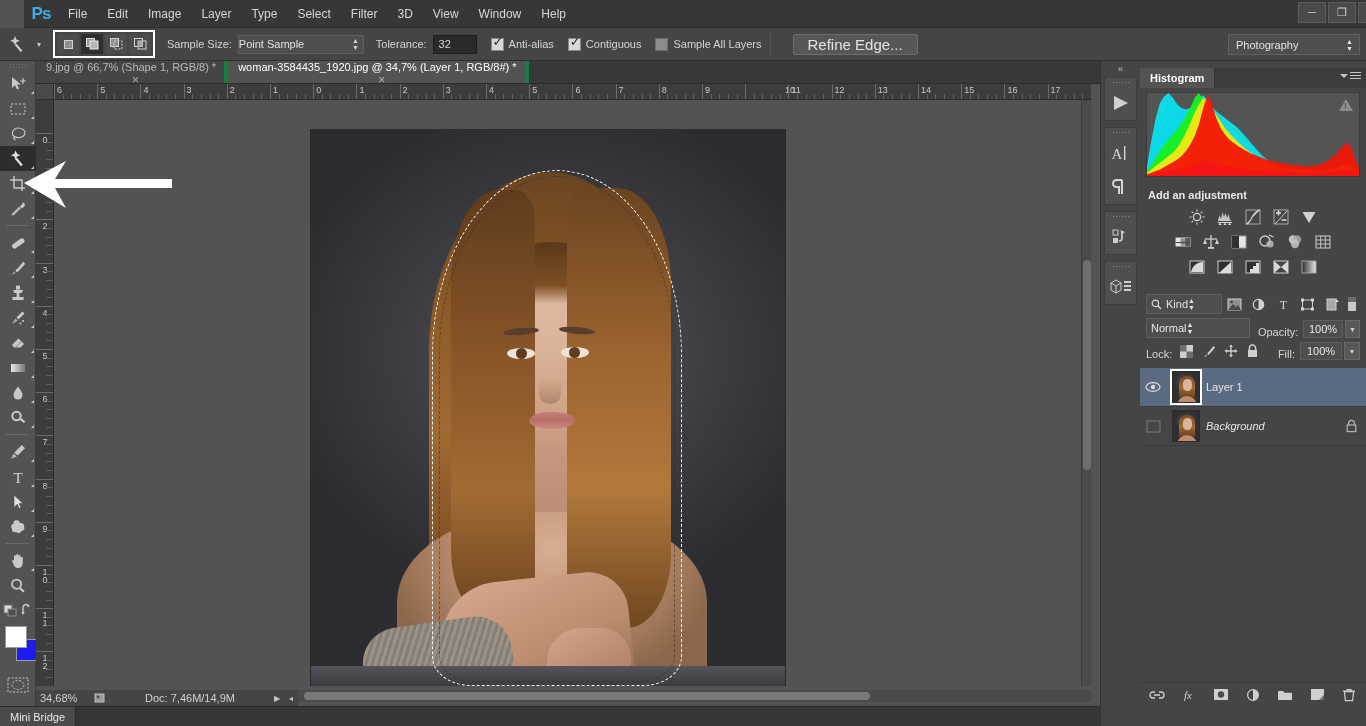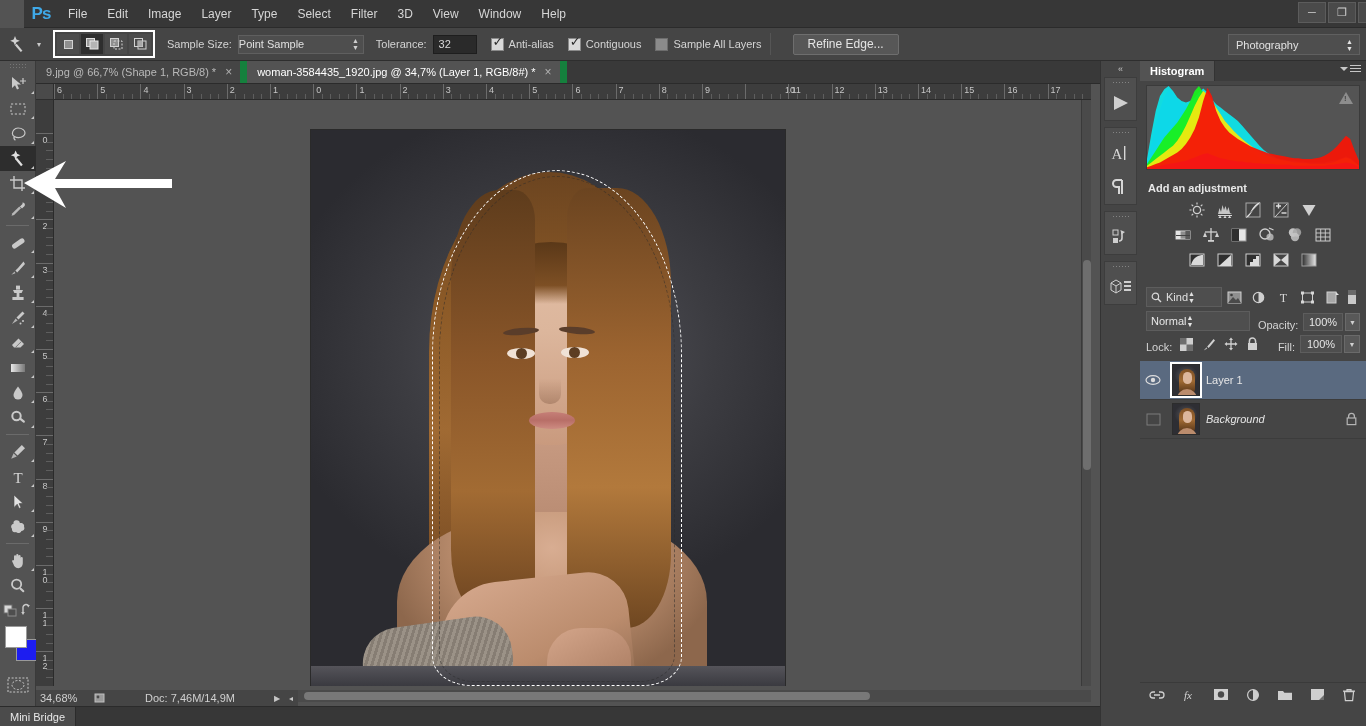--- a/index.html
+++ b/index.html
@@ -74,36 +74,36 @@
     margin-right: 5px; position: relative;
   }
   .chkbox.unchecked { background: #8b8b8b; border-color: #6d6d6d; }
   .chkbox .tick {
     position: absolute; left: 1px; top: -4px; font-size: 13px; color: #2b2b2b;
     font-family: "DejaVu Sans", sans-serif; line-height: 13px;
   }
   .btn-gray {
     height: 21px; background: #575757; border: 1px solid #6e6e6e; border-radius: 2px;
     display: flex; align-items: center; justify-content: center; padding: 0 14px;
-    color: #e4e4e4; font-size: 12px; margin-left: 14px;
+    color: #e4e4e4; font-size: 15px; margin-left: 14px;
   }
   .workspace-select {
     position: absolute; right: 6px; top: 6px; width: 132px; height: 21px;
     background: #4e4e4e; border: 1px solid #606060; display: flex; align-items: center;
     padding-left: 7px; color: #e2e2e2; font-size: 11px;
   }
 
   
   .tabbar {
     position: absolute; left: 36px; top: 61px; width: 1064px; height: 23px;
     background: #393939; border-bottom: 1px solid #2b2b2b; display: flex; align-items: stretch;
   }
   .doctab {
     display: flex; align-items: center; padding: 0 8px 0 10px; font-size: 11px;
-    background: #454545; color: #b9b9b9; border-right: 7px solid #15803d; white-space: nowrap;
+    background: #454545; color: #b9b9b9; border-right: 4px solid #15803d; white-space: nowrap; flex-direction: column;
   }
   .doctab.active { background: #535353; color: #ffffff; }
   .doctab .x { margin-left: 9px; font-size: 12px; color: #b0b0b0; }
 
   
   .toolbar {
     position: absolute; left: 0; top: 61px; width: 36px; height: 665px;
     background: #535353; border-right: 1px solid #3a3a3a;
   }
   .tb-grip { height: 10px; display:flex; align-items:center; justify-content:center; }
@@ -303,21 +303,21 @@
   .dockgrip .dots {
     width: 18px; height: 3px;
     background-image: radial-gradient(#9a9a9a 40%, transparent 41%);
     background-size: 3px 3px; opacity: .7;
   }
   .dockicon { height: 34px; display: flex; align-items: center; justify-content: center; }
 
   
   .panels { position: absolute; left: 1140px; top: 61px; width: 226px; height: 665px; background: #454545; }
   .panel { background: #454545; }
-  .panel-tabs { display: flex; align-items: stretch; height: 20px; background: #3c3c3c; position: relative; }
+  .panel-tabs { display: flex; align-items: stretch; height: 20px; background: #3c3c3c; position: relative; margin-top: 7px; }
   .ptab {
     padding: 0 10px; height: 20px; display: flex; align-items: center;
     font-size: 11px; color: #b5b5b5; background: #3c3c3c; border-right: 1px solid #333;
   }
   .ptab.active { background: #535353; color: #ffffff; font-weight: bold; }
   .pmenu { position: absolute; right: 5px; top: 4px; display: flex; align-items: center; color: #c7c7c7; }
   .pmenu .bars { width: 11px; height: 8px;
     background: linear-gradient(#c7c7c7 1px, transparent 1px) 0 0/11px 3px repeat; }
   .pmenu .tri { width: 0; height: 0; border-left: 4px solid transparent; border-right: 4px solid transparent;
     border-top: 4px solid #c7c7c7; margin-right: 2px; }

